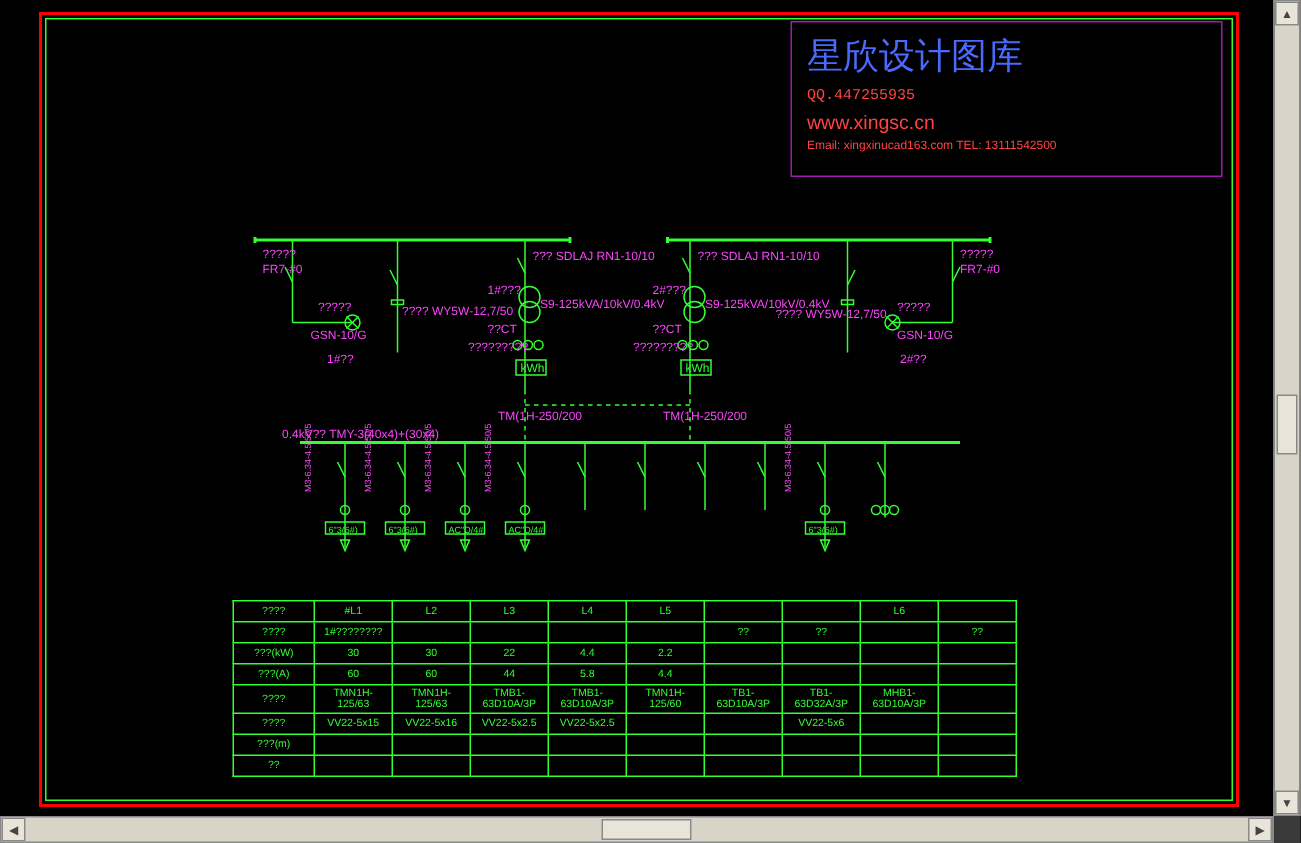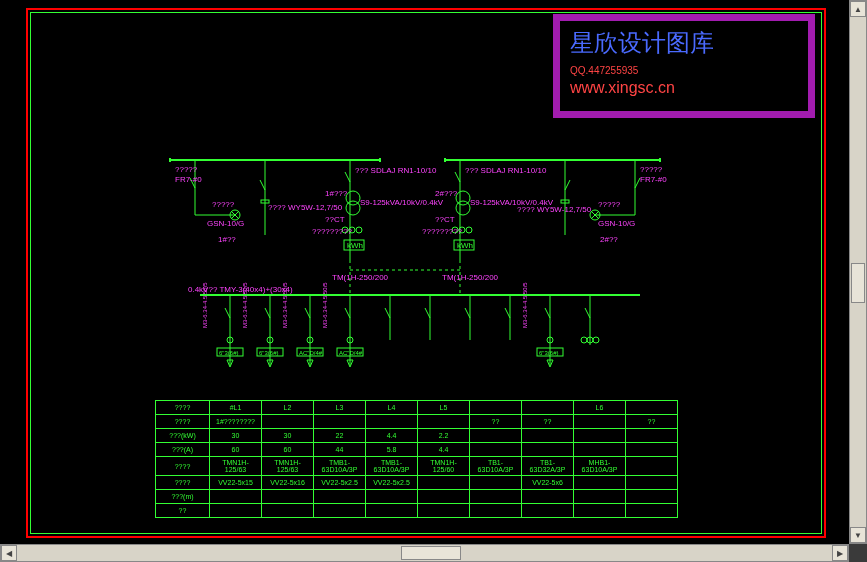--- a/index.html
+++ b/index.html
@@ -5,24 +5,24 @@
   * { margin: 0; padding: 0; box-sizing: border-box; }
   body { background: #3a3a3a; font-family: Arial, sans-serif; width: 867px; height: 562px; overflow: hidden; position: relative; }
   .scrollbar-v { position: absolute; right: 0; top: 0; width: 18px; height: 544px; background: #d8d4c8; border: 1px solid #888; }
   .scrollbar-h { position: absolute; bottom: 0; left: 0; width: 849px; height: 18px; background: #d8d4c8; border: 1px solid #888; }
   .sb-btn { width: 16px; height: 16px; background: #e8e4d8; border: 1px solid #888; display: flex; align-items: center; justify-content: center; font-size: 8px; color: #444; }
   .sb-thumb-v { width: 14px; height: 40px; background: #e8e4d8; border: 1px solid #888; margin: 2px auto; position: absolute; left: 1px; top: 260px; }
   .sb-thumb-h { width: 60px; height: 14px; background: #e8e4d8; border: 1px solid #888; position: absolute; top: 1px; left: 400px; }
   .canvas { position: absolute; left: 0; top: 0; width: 849px; height: 544px; background: #000; }
   .frame-outer { position: absolute; left: 26px; top: 8px; width: 800px; height: 530px; border: 2px solid #ff0000; }
   .frame-inner { position: absolute; left: 30px; top: 12px; width: 792px; height: 522px; border: 1px solid #33ff33; }
-  .titleblock { position: absolute; right: 34px; top: 14px; width: 262px; height: 104px; border: 7px solid #a21caf; background: #000; padding: 6px 10px; }
+  .titleblock { position: absolute; right: 34px; top: 14px; width: 288px; height: 104px; border: 1px solid #a21caf; background: #000; padding: 6px 10px; }
   .tb-title { color: #4a6aff; font-size: 24px; font-family: "SimSun", serif; margin-bottom: 4px; }
-  .tb-line { color: #ff4444; font-size: 10px; line-height: 16px; }
-  .tb-url { color: #ff4444; font-size: 16px; line-height: 18px; }
+  .tb-line { color: #ff4444; font-size: 10px; line-height: 16px; font-family: Liberation Mono, monospace; }
+  .tb-url { color: #ff4444; font-size: 13px; line-height: 18px; }
   .tb-small { color: #ff4444; font-size: 8px; line-height: 12px; }
   svg { position: absolute; left: 0; top: 0; }
   .glabel { fill: #33ff33; font-size: 8px; font-family: Arial; }
   .mlabel { fill: #ff44ff; font-size: 8px; font-family: Arial; }
   .gline { stroke: #33ff33; stroke-width: 1; fill: none; }
   .gline2 { stroke: #33ff33; stroke-width: 2; fill: none; }
   .table { position: absolute; left: 155px; top: 400px; border-collapse: collapse; }
   .table td { border: 1px solid #33ff33; color: #33ff33; font-size: 7px; text-align: center; padding: 2px 3px; height: 14px; }
   .table .hdr { width: 54px; }
   .table .c { width: 52px; }
@@ -31,20 +31,21 @@
 <body>
 
 <div class="canvas">
   <div class="frame-outer"></div>
   <div class="frame-inner"></div>
 
   <div class="titleblock">
     <div class="tb-title">星欣设计图库</div>
     <div class="tb-line">QQ.447255935</div>
     <div class="tb-url">www.xingsc.cn</div>
+    <div class="tb-small">Email: xingxinucad163.com  TEL: 13111542500</div>
   </div>
 
   <svg width="849" height="544">
 
     <line x1="170" y1="160" x2="380" y2="160" class="gline2"></line>
     <line x1="445" y1="160" x2="660" y2="160" class="gline2"></line>
     <line x1="170" y1="158" x2="170" y2="162" class="gline2"></line>
     <line x1="380" y1="158" x2="380" y2="162" class="gline2"></line>
     <line x1="445" y1="158" x2="445" y2="162" class="gline2"></line>
     <line x1="660" y1="158" x2="660" y2="162" class="gline2"></line>

